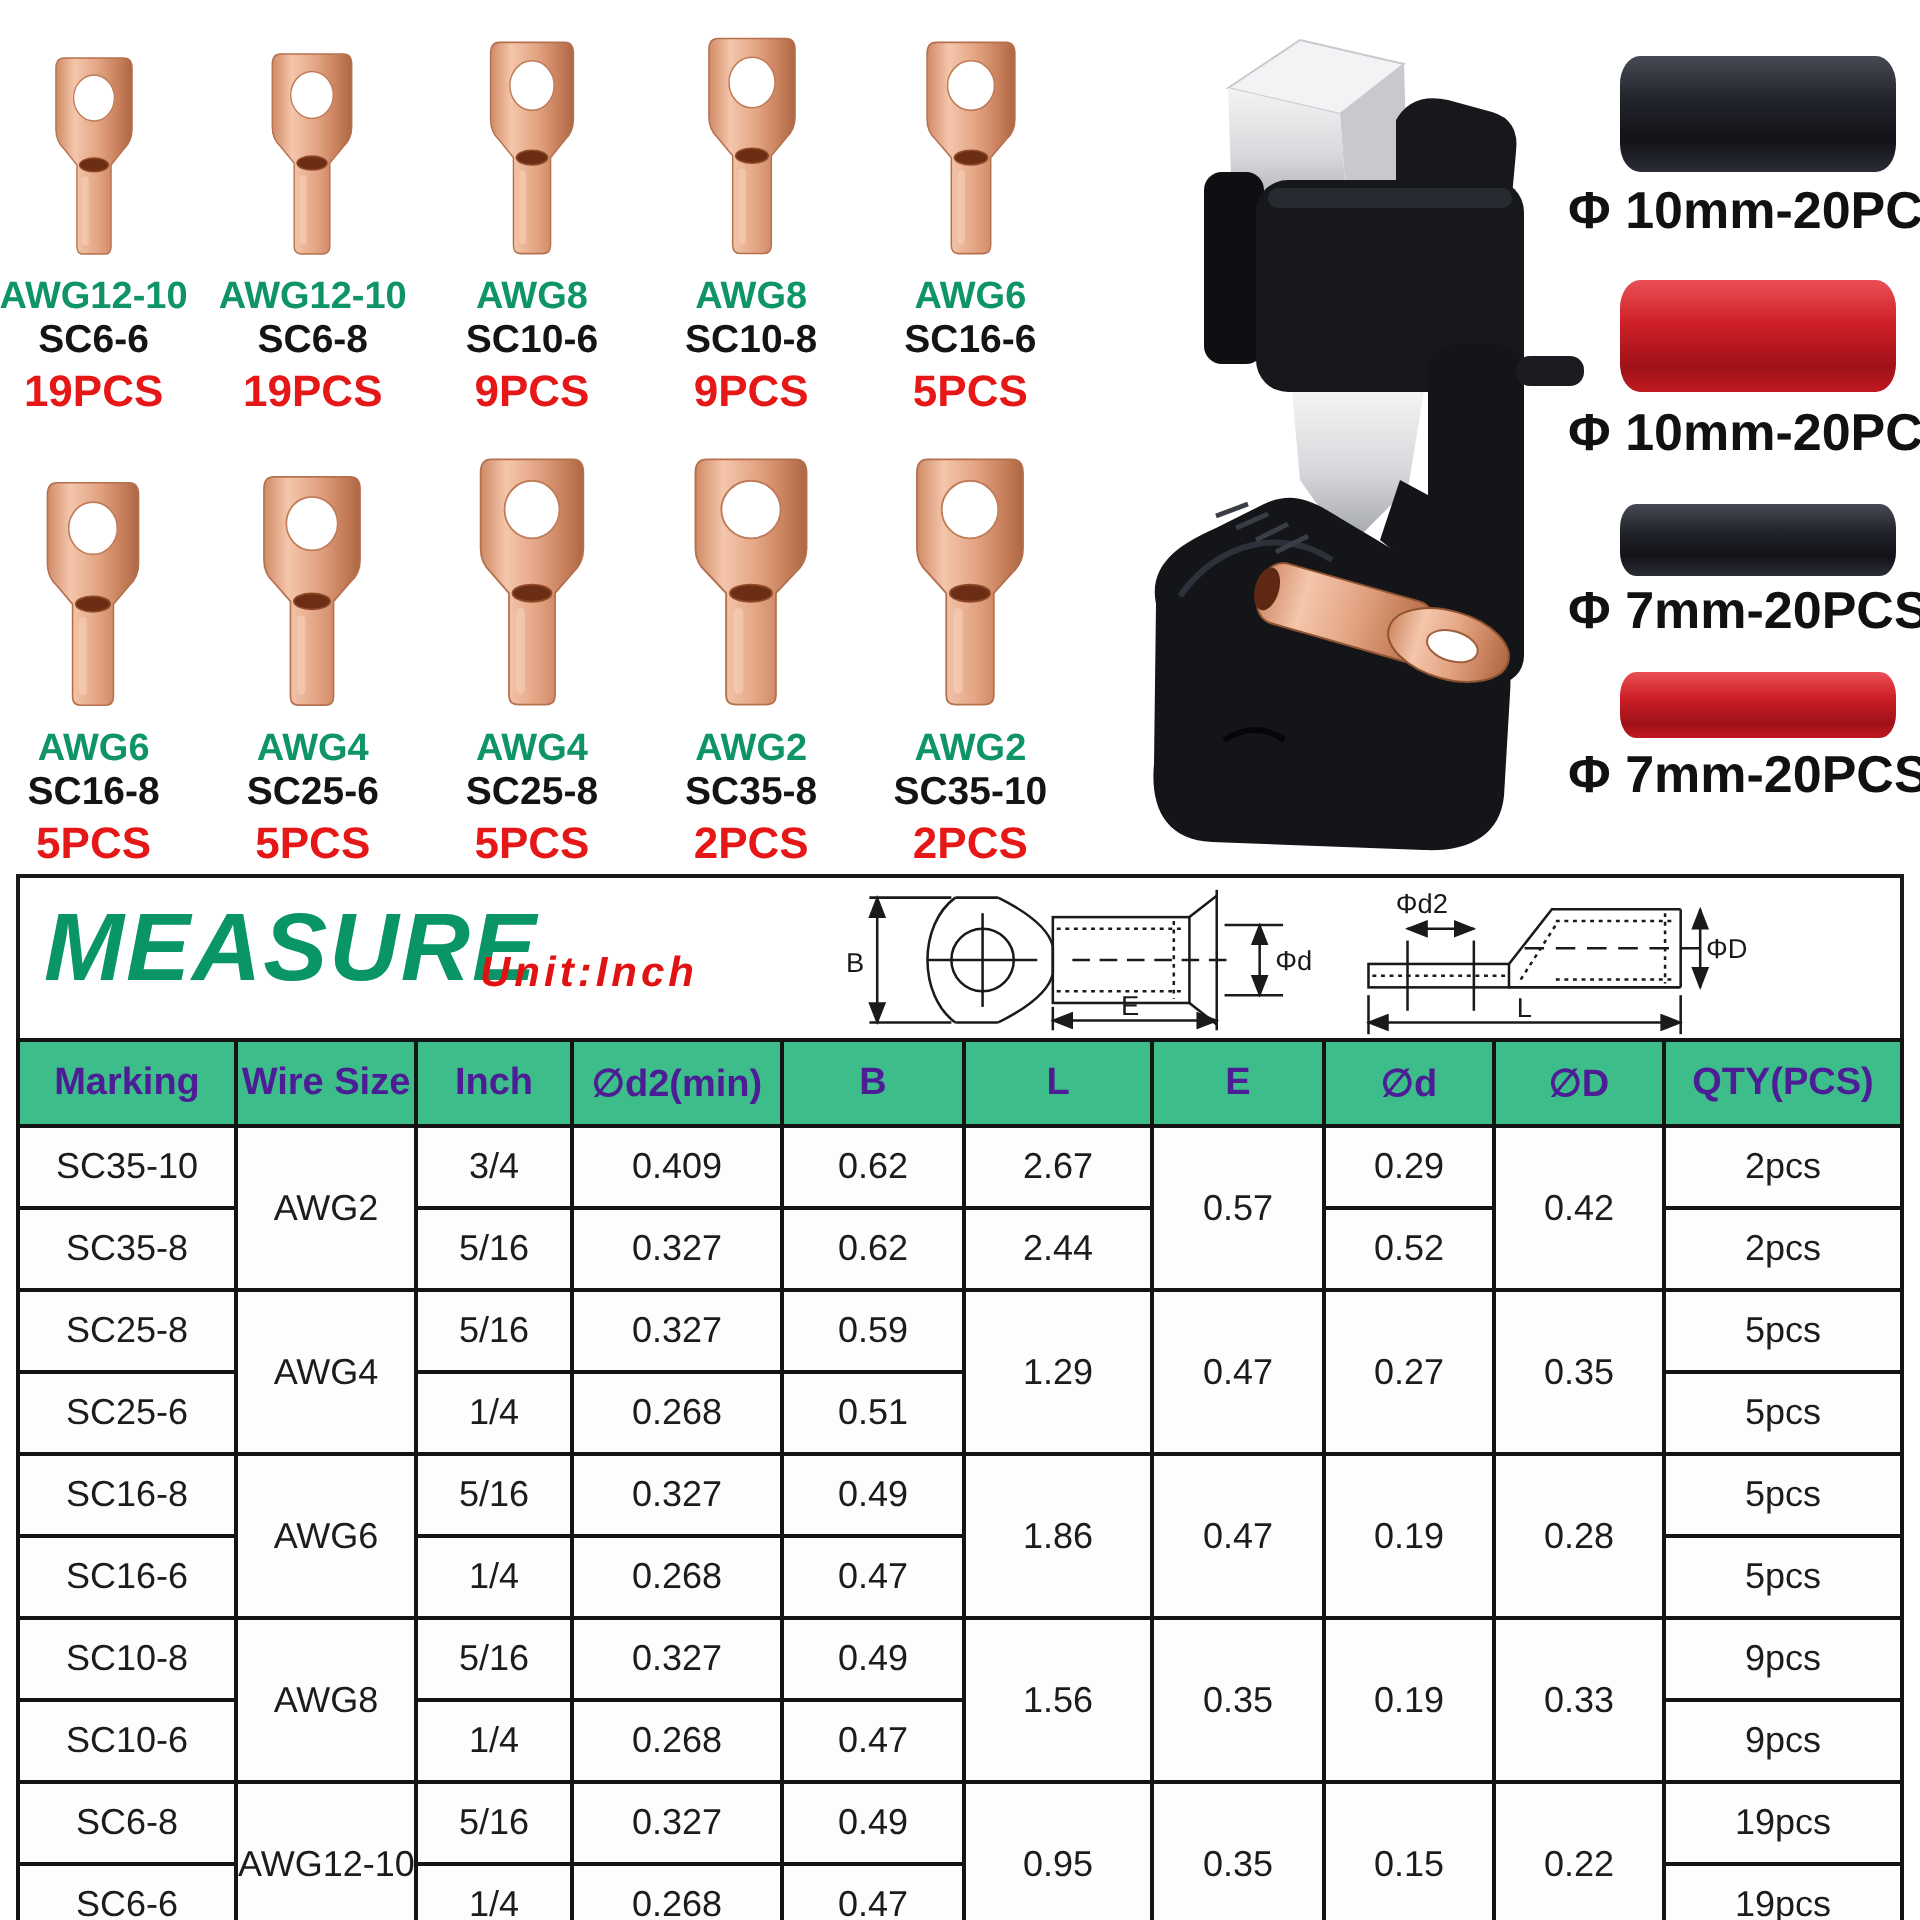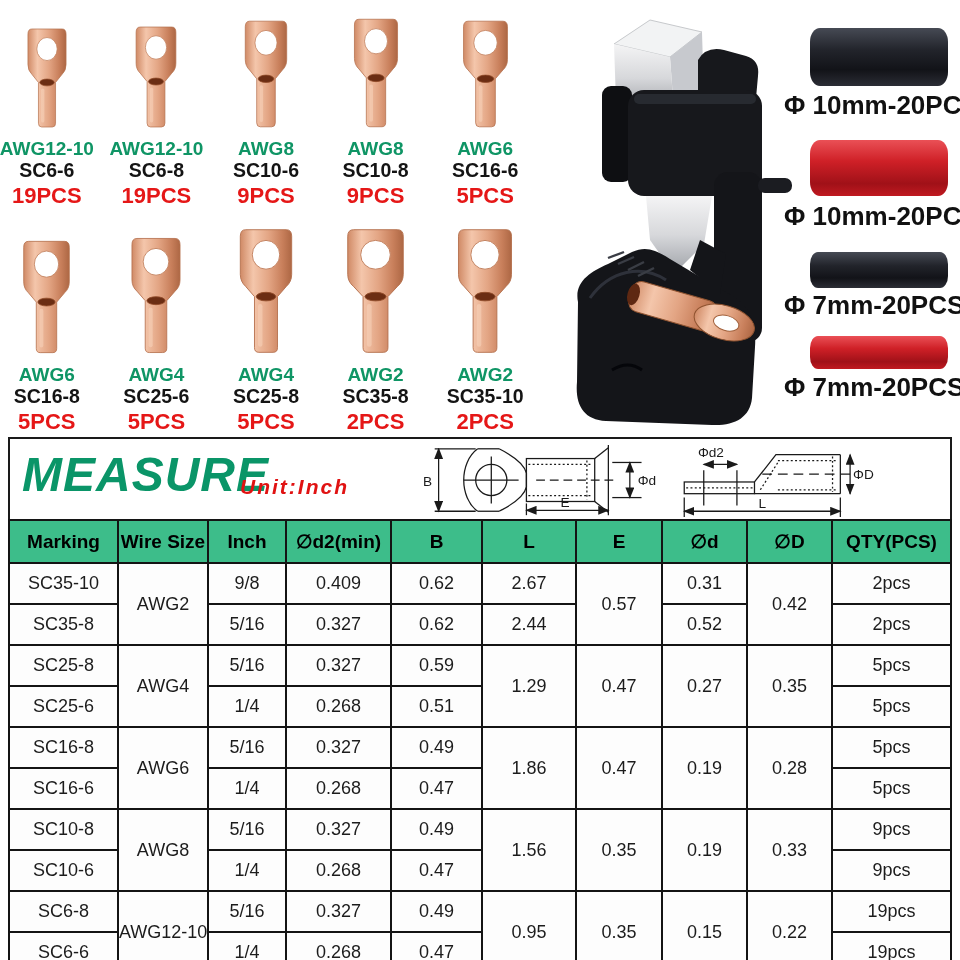--- a/index.html
+++ b/index.html
@@ -46,21 +46,21 @@
                 font-style:italic;color:#e01212;letter-spacing:2px;}
   .diag{position:absolute;top:2px;}
   .diag-left{left:408px;width:250px;height:80px;}
   .diag-right{left:664px;width:200px;height:80px;}
   .diag text{font-family:"Liberation Sans",sans-serif;font-size:14px;fill:#1a1a1a;}
   
   table.spec{position:absolute;left:-2px;top:80px;width:942px;border-collapse:collapse;
              table-layout:fixed;background:#fdfdfd;}
   table.spec th,table.spec td{border:2px solid #141414;text-align:center;vertical-align:middle;
              padding:0;overflow:hidden;white-space:nowrap;}
-  table.spec th{background:#3dbd8a;font-size:19px;font-weight:bold;height:41px;color:#000000;}
+  table.spec th{background:#3dbd8a;font-size:19px;font-weight:bold;height:41px;color:#4c1d95;}
   table.spec td{font-size:18px;height:39px;color:#1c1c1c;}
 </style>
 </head>
 <body>
 
 <div class="canvas">
 
   <svg width="0" height="0" style="position:absolute" aria-hidden="true">
     <defs>
       <linearGradient id="cu" x1="0" y1="0" x2="1" y2="0">
@@ -307,26 +307,26 @@
         <th>L</th>
         <th>E</th>
         <th>∅d</th>
         <th>∅D</th>
         <th>QTY(PCS)</th>
       </tr>
 
       <tr>
         <td>SC35-10</td>
         <td rowspan="2">AWG2</td>
-        <td>9/8</td>
+        <td>3/4</td>
         <td>0.409</td>
         <td>0.62</td>
         <td>2.67</td>
         <td rowspan="2">0.57</td>
-        <td>0.31</td>
+        <td>0.29</td>
         <td rowspan="2">0.42</td>
         <td>2pcs</td>
       </tr>
       <tr>
         <td>SC35-8</td>
         <td>5/16</td>
         <td>0.327</td>
         <td>0.62</td>
         <td>2.44</td>
         <td>0.52</td>

